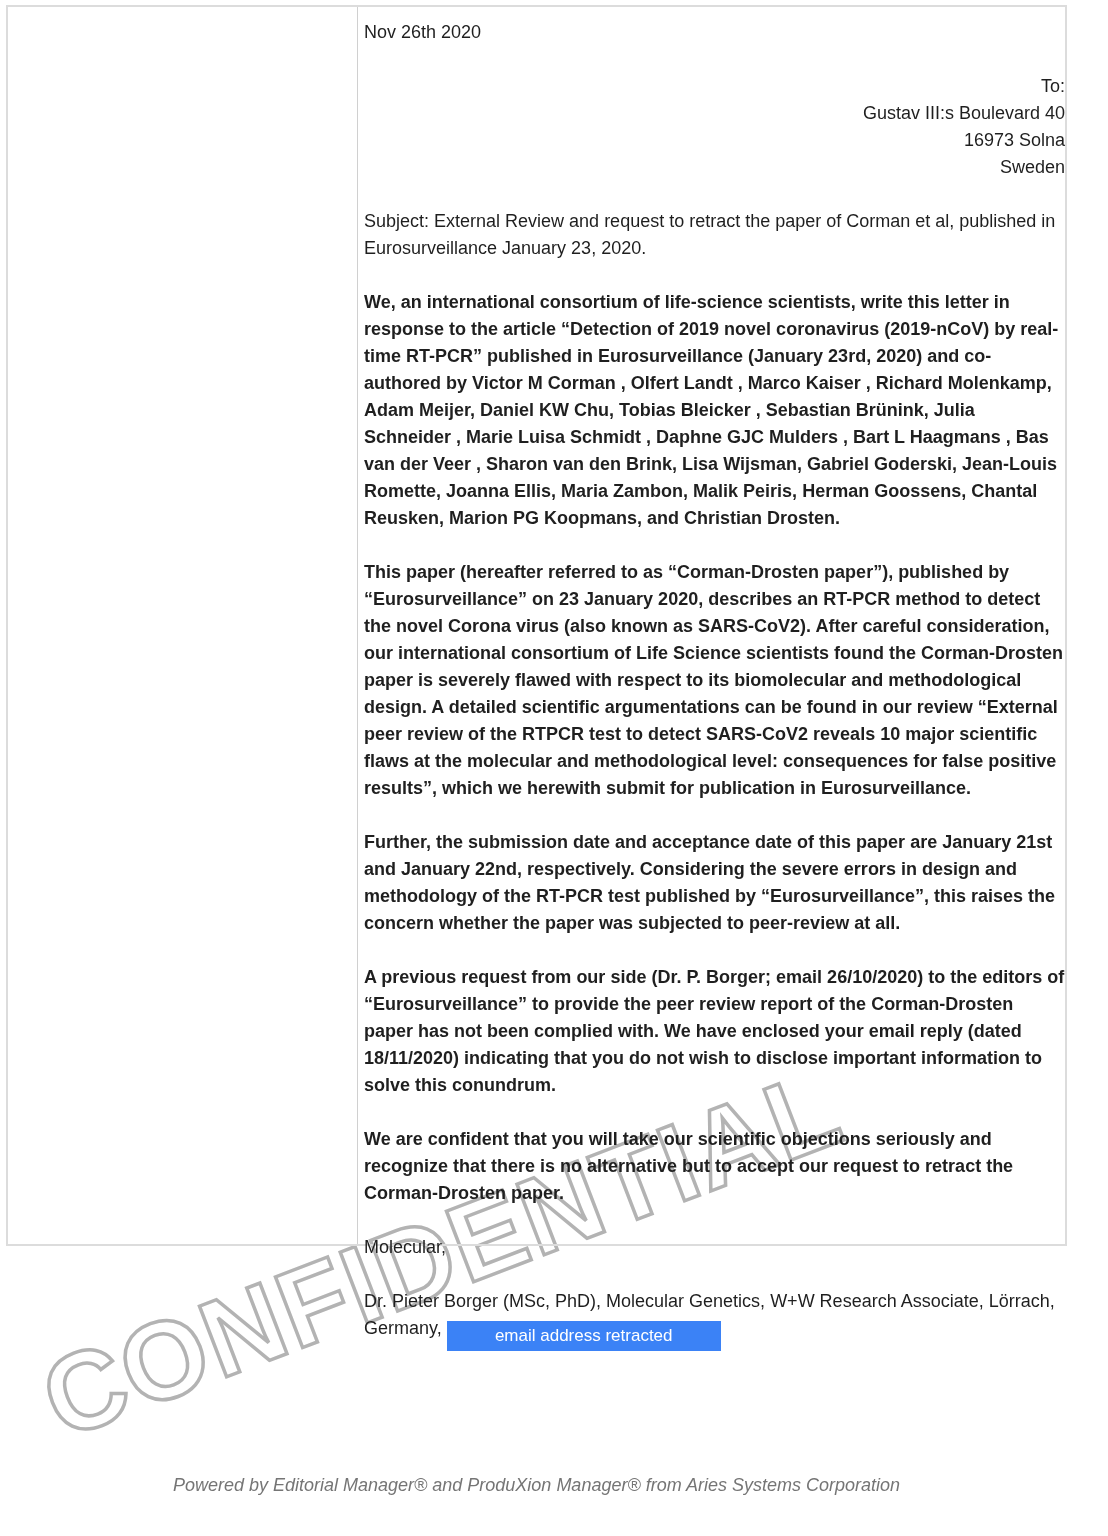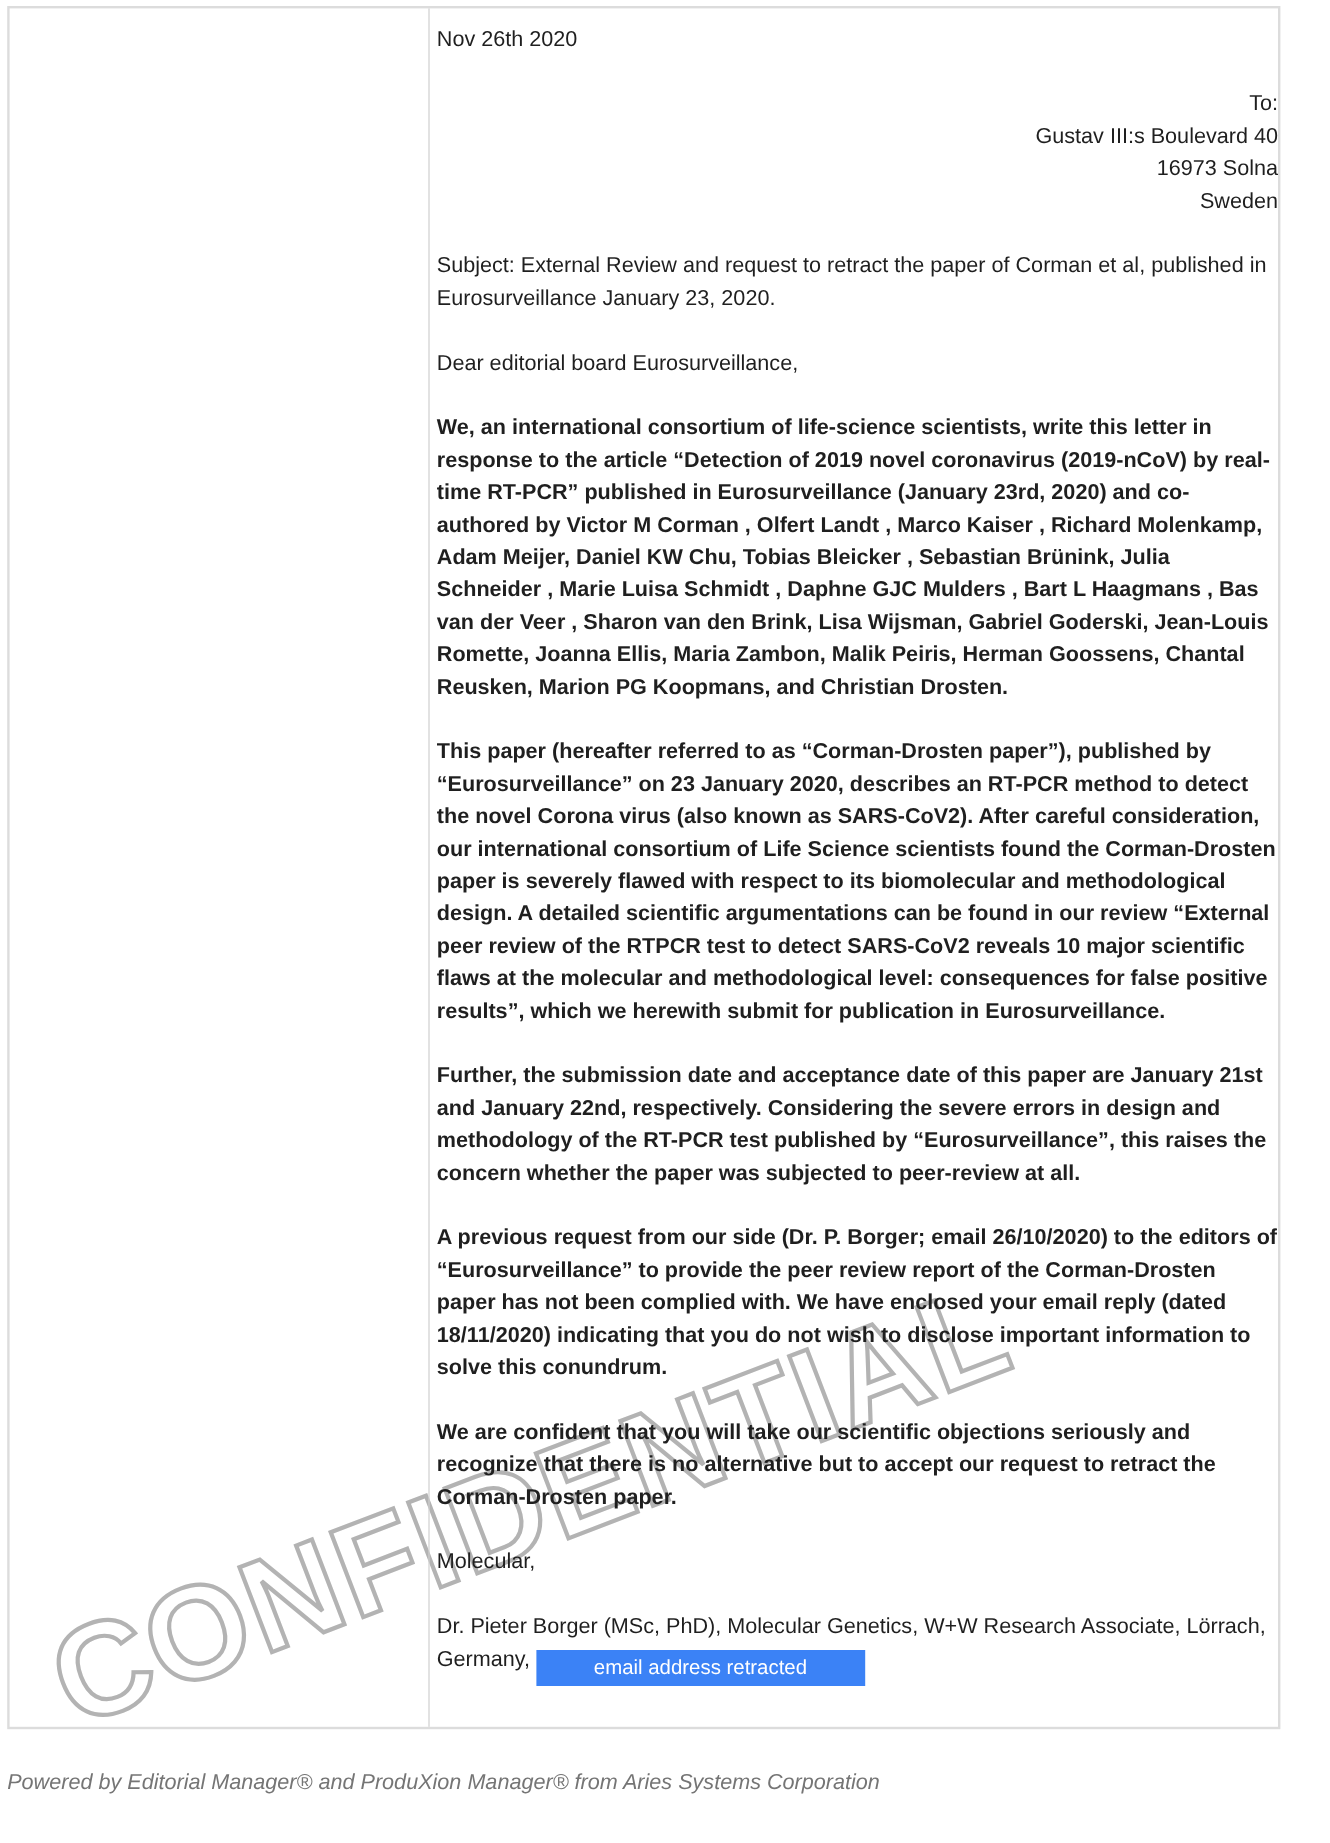--- a/index.html
+++ b/index.html
@@ -30,21 +30,21 @@
     letter-spacing: 2px;
     fill: none;
     stroke: #b3b3b3;
     stroke-width: 3.5px;
   }
   .page-box {
     position: absolute;
     left: 6px;
     top: 5px;
     width: 1061px;
-    height: 1436px;
+    height: 1241px;
     border: 2px solid #dcdcdc;
     box-sizing: border-box;
     display: flex;
     z-index: 2;
     background: transparent;
   }
   .left-cell {
     width: 349px;
     flex: 0 0 349px;
     border-right: 1px solid #d0d0d0;
@@ -67,20 +67,21 @@
     color: #ffffff;
     text-align: center;
     font-size: 17px;
     vertical-align: -7px;
   }
   .footer {
     position: absolute;
     left: 6px;
     top: 1475px;
     width: 1061px;
+    text-align: center;
     font-style: italic;
     font-size: 18px;
     color: #757575;
     z-index: 2;
   }
 </style>
 </head>
 <body>
 
 <div class="page">
@@ -97,21 +98,20 @@
 
       <div class="blk">
           <div class="line">To:</div>
           <div class="line">Gustav III:s Boulevard 40</div>
           <div class="line">16973 Solna</div>
           <div class="line">Sweden</div>
         </div>
 
       <div class="blk">Subject: External Review and request to retract the paper of Corman et al, published in Eurosurveillance January 23, 2020.</div>
 
-      <div class="blk">Dear editorial board Eurosurveillance,</div>
 
       <div>
           <div class="para">We, an international consortium of life-science scientists, write this letter in response to the article “Detection of 2019 novel coronavirus (2019-nCoV) by real-time RT-PCR” published in Eurosurveillance (January 23rd, 2020) and co-authored by Victor M Corman , Olfert Landt , Marco Kaiser , Richard Molenkamp, Adam Meijer, Daniel KW Chu, Tobias Bleicker , Sebastian Brünink, Julia Schneider , Marie Luisa Schmidt , Daphne GJC Mulders , Bart L Haagmans , Bas van der Veer , Sharon van den Brink, Lisa Wijsman, Gabriel Goderski, Jean-Louis Romette, Joanna Ellis, Maria Zambon, Malik Peiris, Herman Goossens, Chantal Reusken, Marion PG Koopmans, and Christian Drosten.</div>
           <div class="para">This paper (hereafter referred to as “Corman-Drosten paper”), published by “Eurosurveillance” on 23 January 2020, describes an RT-PCR method to detect the novel Corona virus (also known as SARS-CoV2). After careful consideration, our international consortium of Life Science scientists found the Corman-Drosten paper is severely flawed with respect to its biomolecular and methodological design. A detailed scientific argumentations can be found in our review “External peer review of the RTPCR test to detect SARS-CoV2 reveals 10 major scientific flaws at the molecular and methodological level: consequences for false positive results”, which we herewith submit for publication in Eurosurveillance.</div>
           <div class="para">Further, the submission date and acceptance date of this paper are January 21st and January 22nd, respectively. Considering the severe errors in design and methodology of the RT-PCR test published by “Eurosurveillance”, this raises the concern whether the paper was subjected to peer-review at all.</div>
           <div class="para">A previous request from our side (Dr. P. Borger; email 26/10/2020) to the editors of “Eurosurveillance” to provide the peer review report of the Corman-Drosten paper has not been complied with. We have enclosed your email reply (dated 18/11/2020) indicating that you do not wish to disclose important information to solve this conundrum.</div>
           <div class="para">We are confident that you will take our scientific objections seriously and recognize that there is no alternative but to accept our request to retract the Corman-Drosten paper.</div>
         </div>
 
       <div class="blk">Molecular,</div>

